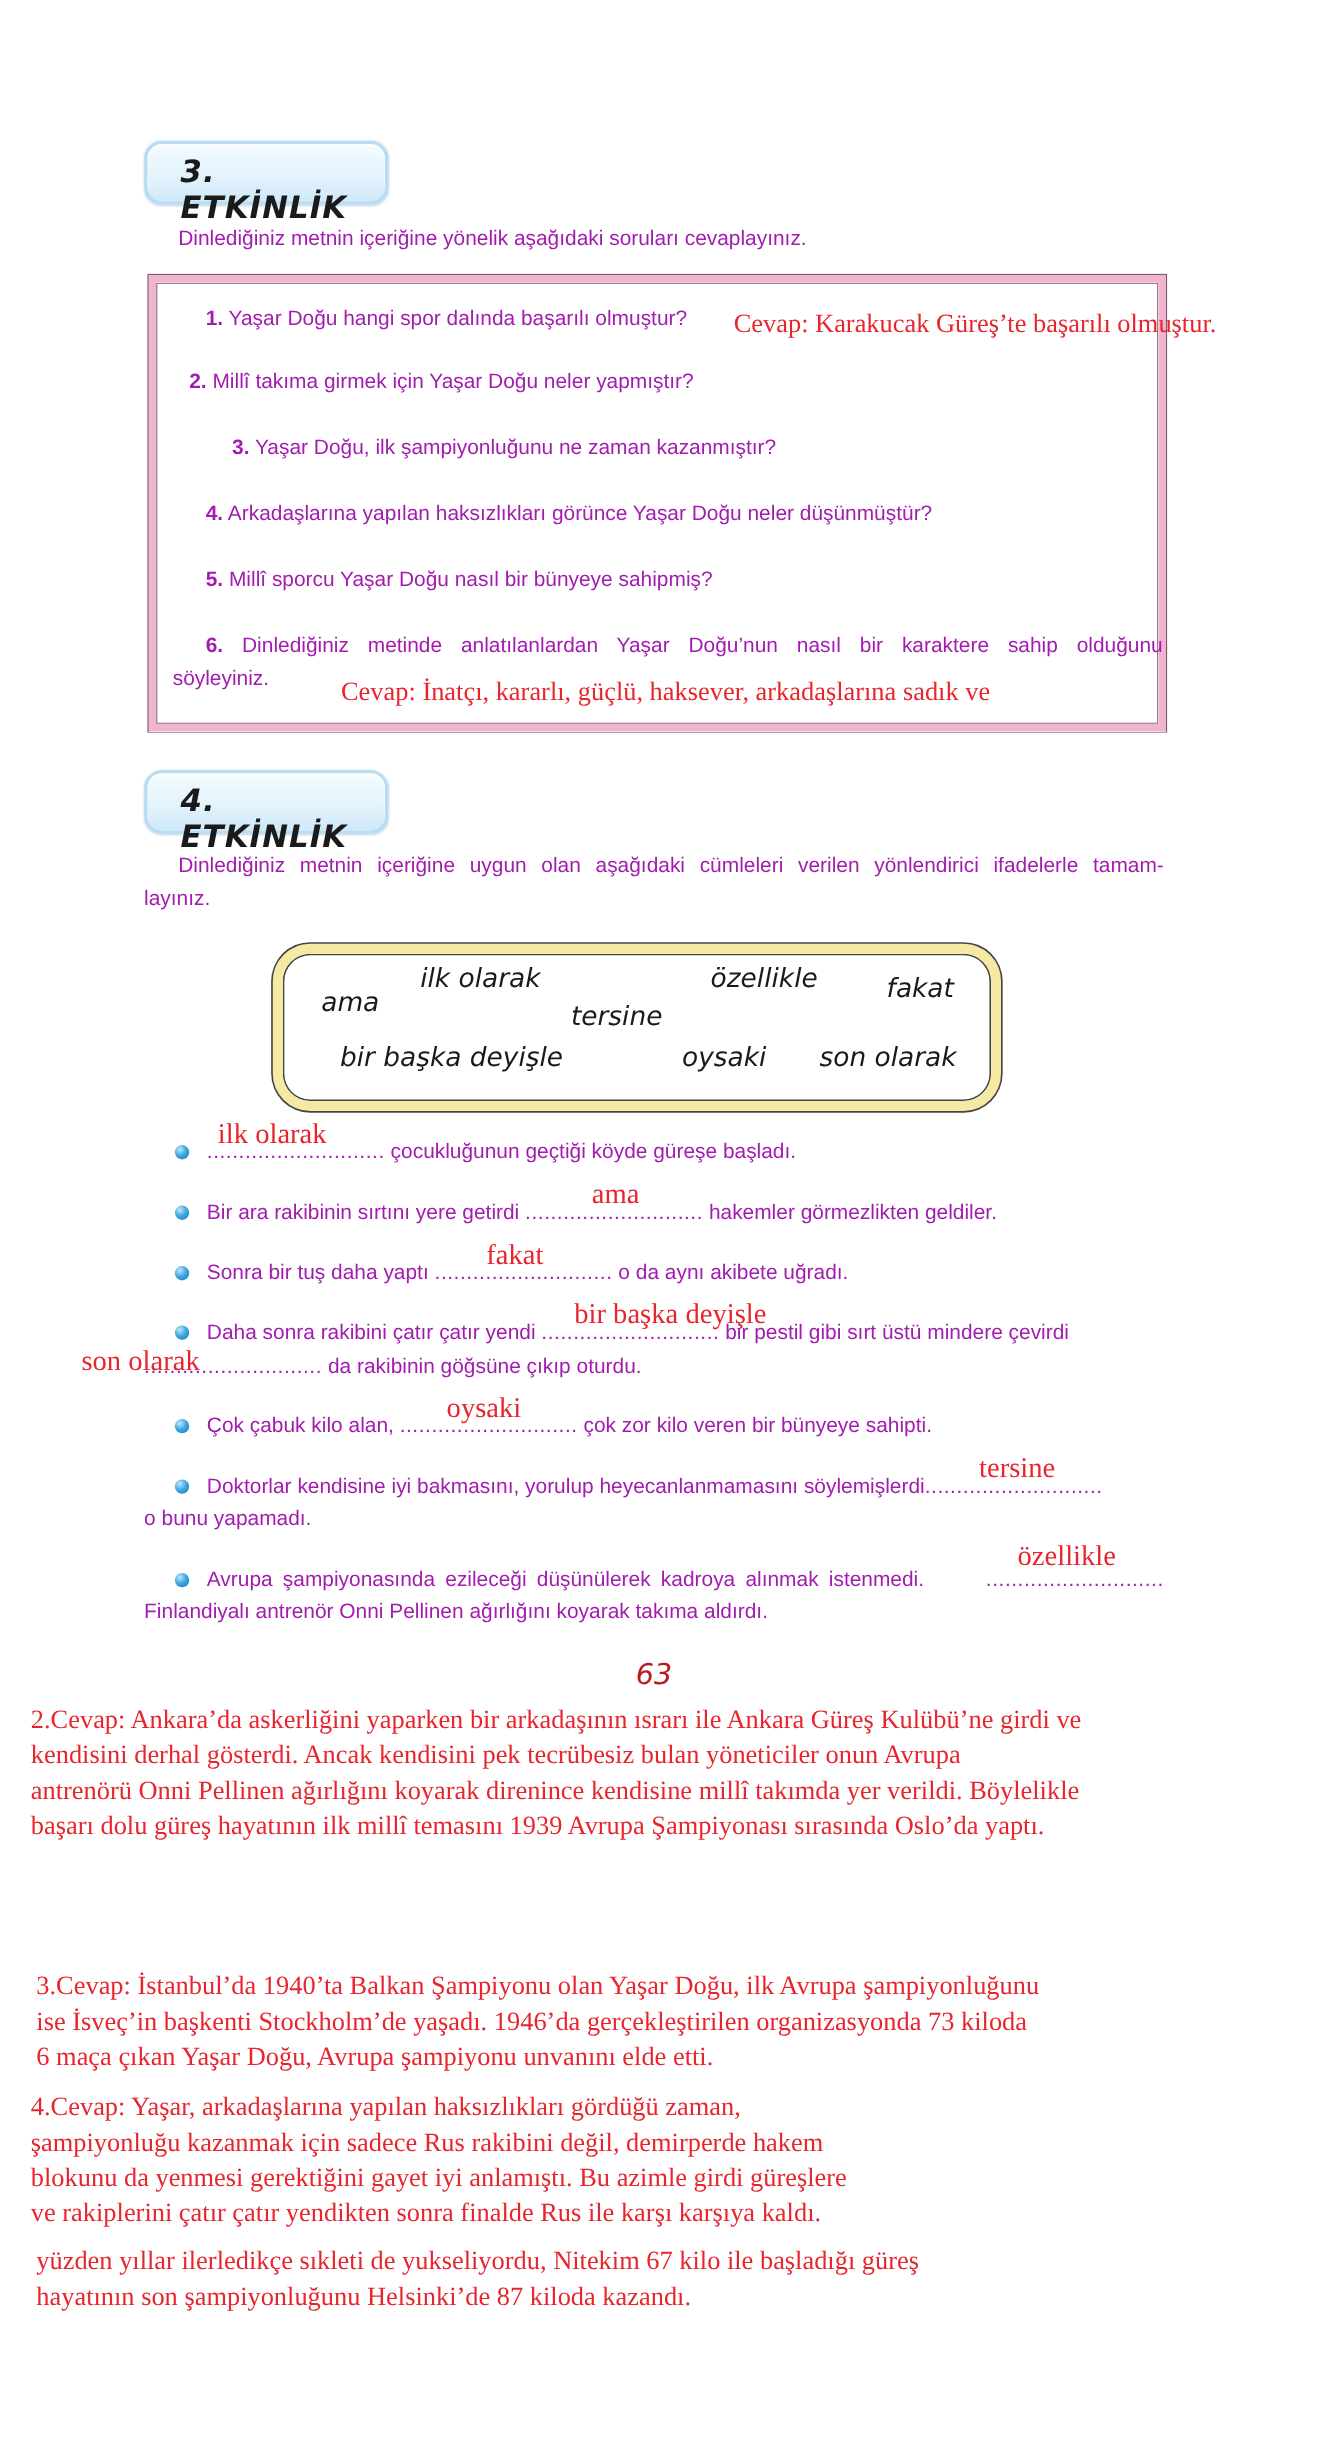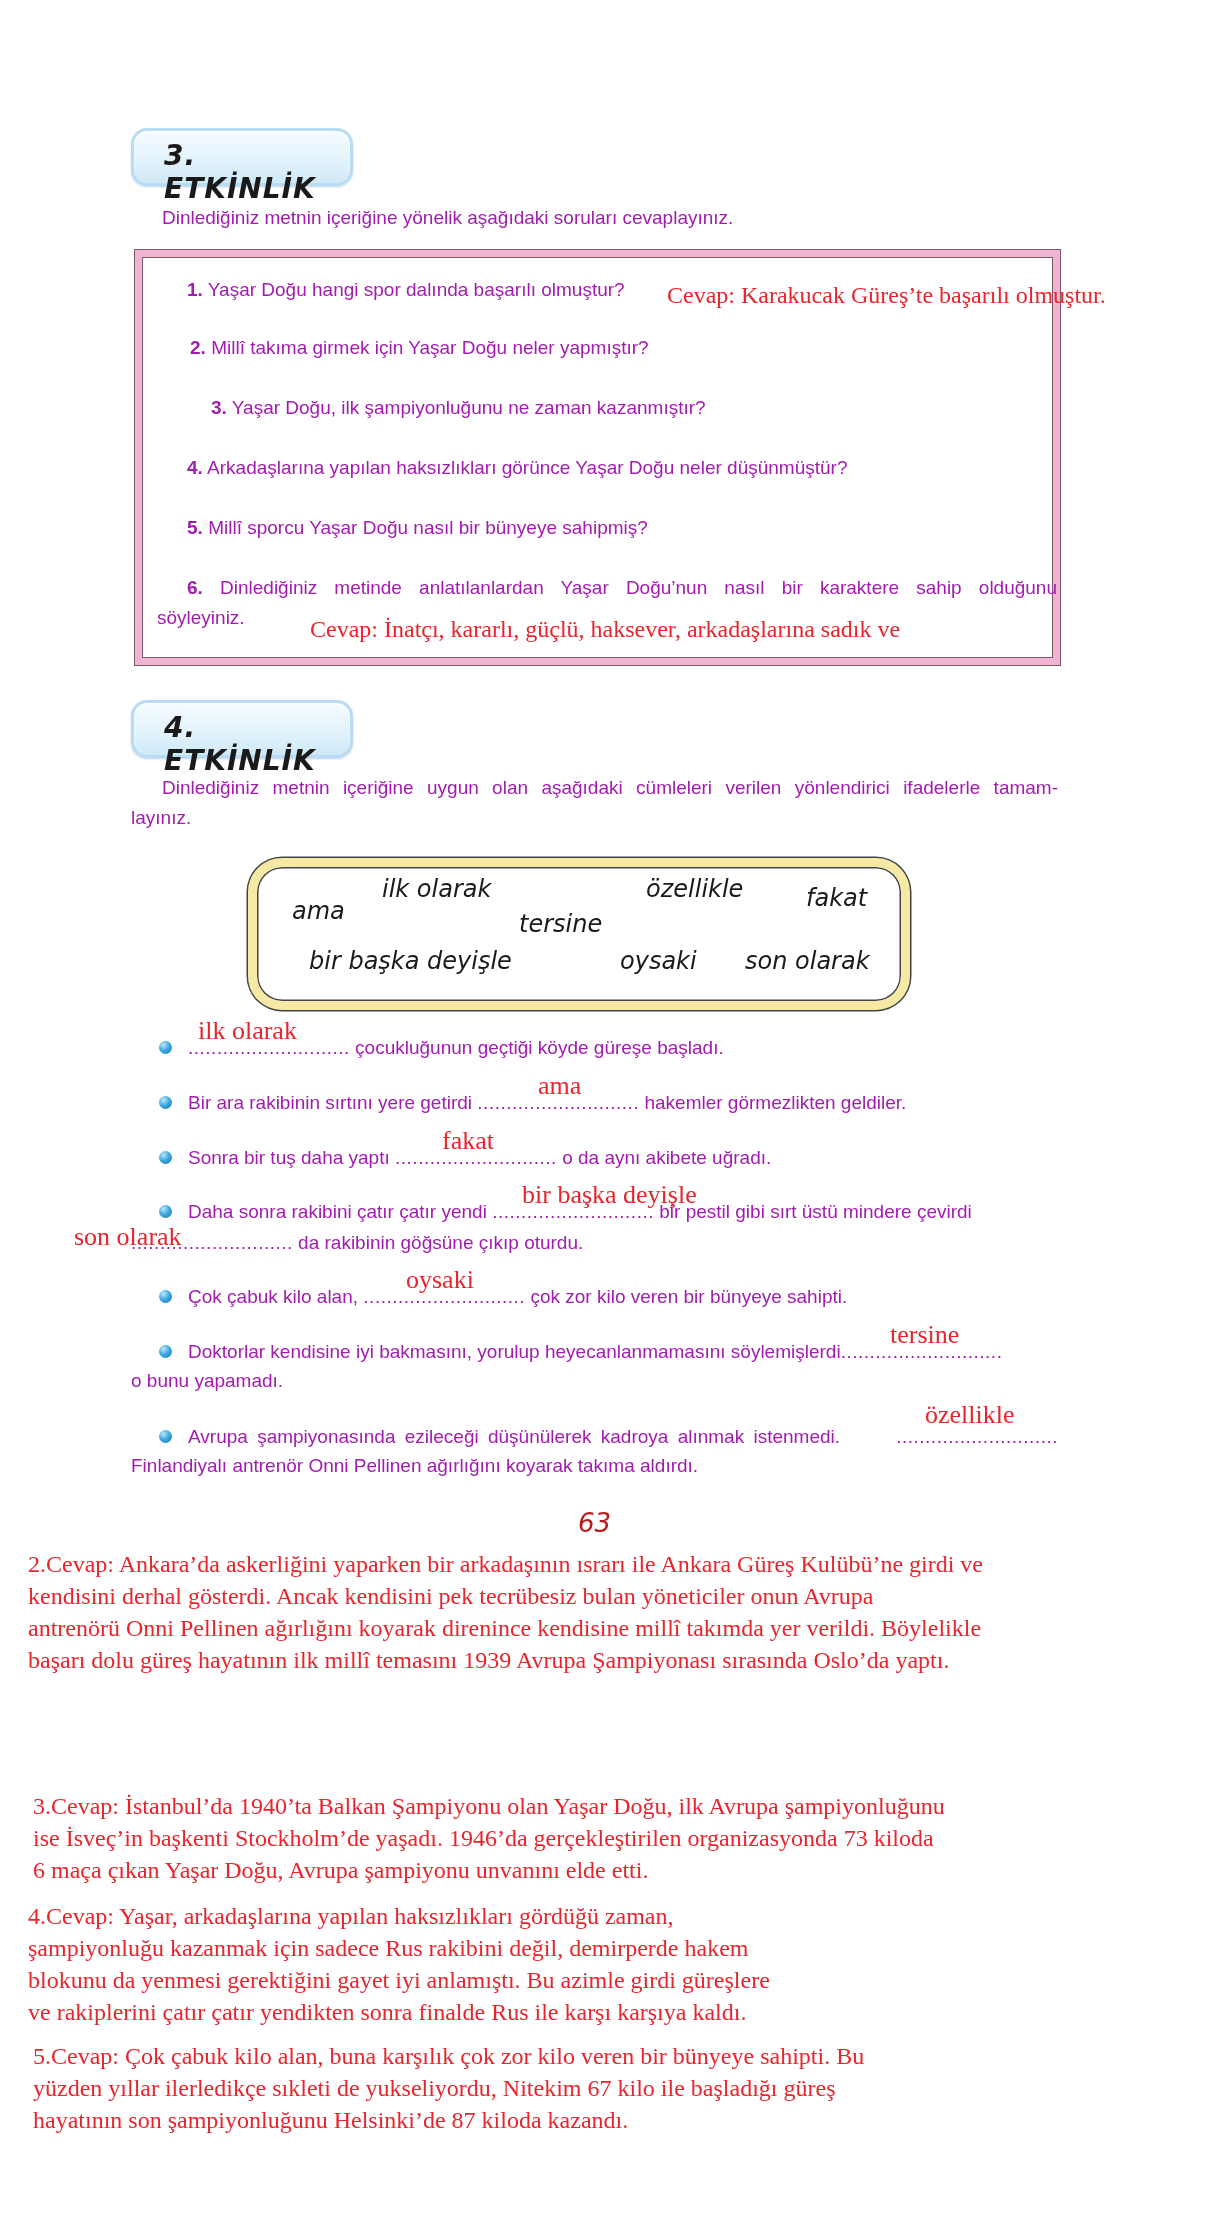--- a/index.html
+++ b/index.html
@@ -38,21 +38,21 @@
 <div class="abs body-text" style="left:162px; top:204px;">Dinlediğiniz metnin içeriğine yönelik aşağıdaki soruları cevaplayınız.</div>
 
 <div class="pinkbox"></div>
 
 <div class="abs body-text" style="left:187px; top:276px;">
   <span class="qnum">1.</span>
   <span>Yaşar Doğu hangi spor dalında başarılı olmuştur?</span>
 </div>
 <div class="abs red" style="left:667px; top:282px; font-size:24px; white-space:nowrap;">Cevap: Karakucak Güreş’te başarılı olmuştur.</div>
 
-<div class="abs body-text" style="left:190px; top:334px;text-align:center;">
+<div class="abs body-text" style="left:172px; top:334px;text-align:center;">
   <span class="qnum">2.</span>
   <span>Millî takıma girmek için Yaşar Doğu neler yapmıştır?</span>
 </div>
 <div class="abs body-text" style="left:171px; top:394px;margin-left:40px;">
   <span class="qnum">3.</span>
   <span>Yaşar Doğu, ilk şampiyonluğunu ne zaman kazanmıştır?</span>
 </div>
 <div class="abs body-text" style="left:187px; top:454px;">
   <span class="qnum">4.</span>
   <span>Arkadaşlarına yapılan haksızlıkları görünce Yaşar Doğu neler düşünmüştür?</span>
@@ -162,16 +162,15 @@
 </div>
 
 <div class="abs ans" style="left:28px; top:1900px;">
   <div>4.Cevap: Yaşar, arkadaşlarına yapılan haksızlıkları gördüğü zaman,</div>
   <div>şampiyonluğu kazanmak için sadece Rus rakibini değil, demirperde hakem</div>
   <div>blokunu da yenmesi gerektiğini gayet iyi anlamıştı. Bu azimle girdi güreşlere</div>
   <div>ve rakiplerini çatır çatır yendikten sonra finalde Rus ile karşı karşıya kaldı.</div>
 </div>
 
 <div class="abs ans" style="left:33px; top:2040px;">
-  <div>5.Cevap: Çok çabuk kilo alan, buna karşılık çok zor kilo veren bir bünyeye sahipti. Bu</div>
   <div>yüzden yıllar ilerledikçe sıkleti de yukseliyordu, Nitekim 67 kilo ile başladığı güreş</div>
   <div>hayatının son şampiyonluğunu Helsinki’de 87 kiloda kazandı.</div>
 </div>
 
 </body></html>

